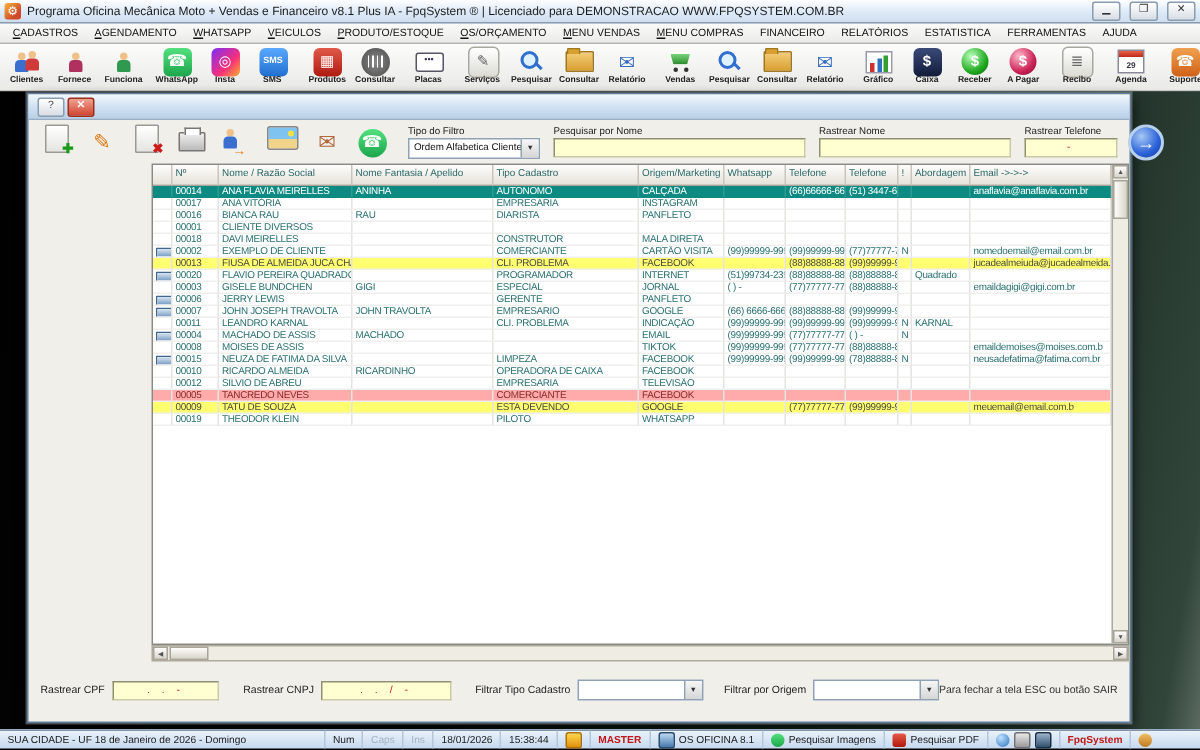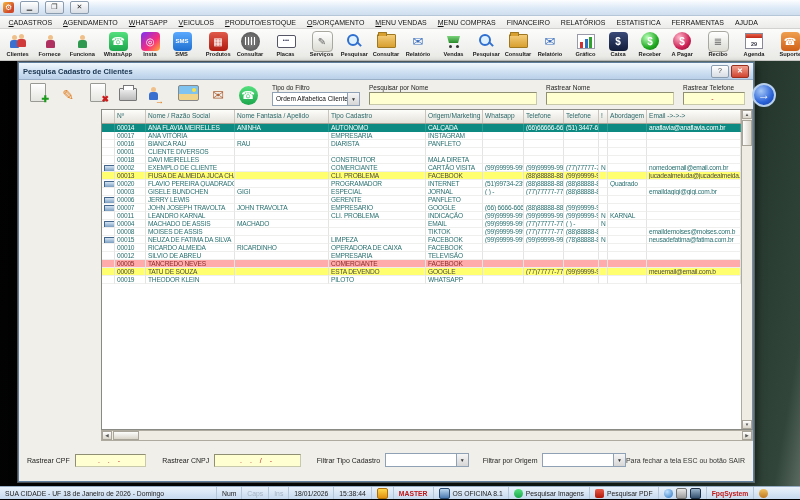--- a/index.html
+++ b/index.html
@@ -150,20 +150,21 @@
   .si-globe{background:radial-gradient(circle at 35% 30%,#bfe2ff,#2a72c0);border-radius:50%}
   .si-print{background:linear-gradient(#e8e8e8,#9a9a9a);border:1px solid #707070}
   .si-mon{background:linear-gradient(#9ab4cc,#33506e);border:1px solid #1c2e44}
   .si-hand{background:linear-gradient(#f0c060,#c07820);border-radius:50%}
 </style>
 </head>
 <body>
 
 <div class="titlebar">
   <span class="app-icon">⚙</span>
+  <span class="title-text">Programa Oficina Mecânica Moto + Vendas e Financeiro v8.1 Plus IA - FpqSystem ® | Licenciado para  DEMONSTRACAO WWW.FPQSYSTEM.COM.BR</span>
   <span class="winbtn">▁</span>
   <span class="winbtn">❐</span>
   <span class="winbtn">✕</span>
 </div>
 
 <div class="menubar">
     <span class="menu-item"><u>C</u>ADASTROS</span>
     <span class="menu-item"><u>A</u>GENDAMENTO</span>
     <span class="menu-item"><u>W</u>HATSAPP</span>
     <span class="menu-item"><u>V</u>EICULOS</span>
@@ -357,21 +358,20 @@
         <span class="tlabel">Suporte</span>
       </span>
     </span>
     <span class="tsep"></span>
   </div>
 
 <div class="mdi"></div>
 
 <div class="child">
   <div class="ctitle">
-    <span class="ctitle-text">Pesquisa Cadastro de Clientes</span>
     <span class="cbtn">?</span>
     <span class="cbtn close">✕</span>
   </div>
 
   <div class="cfilters">
     <span id="ctb-icons" style="display:flex">
         <span class="citb">
           <span><span class="page"><b class="pg green">✚</b></span></span>
         </span>
         <span class="citb">

